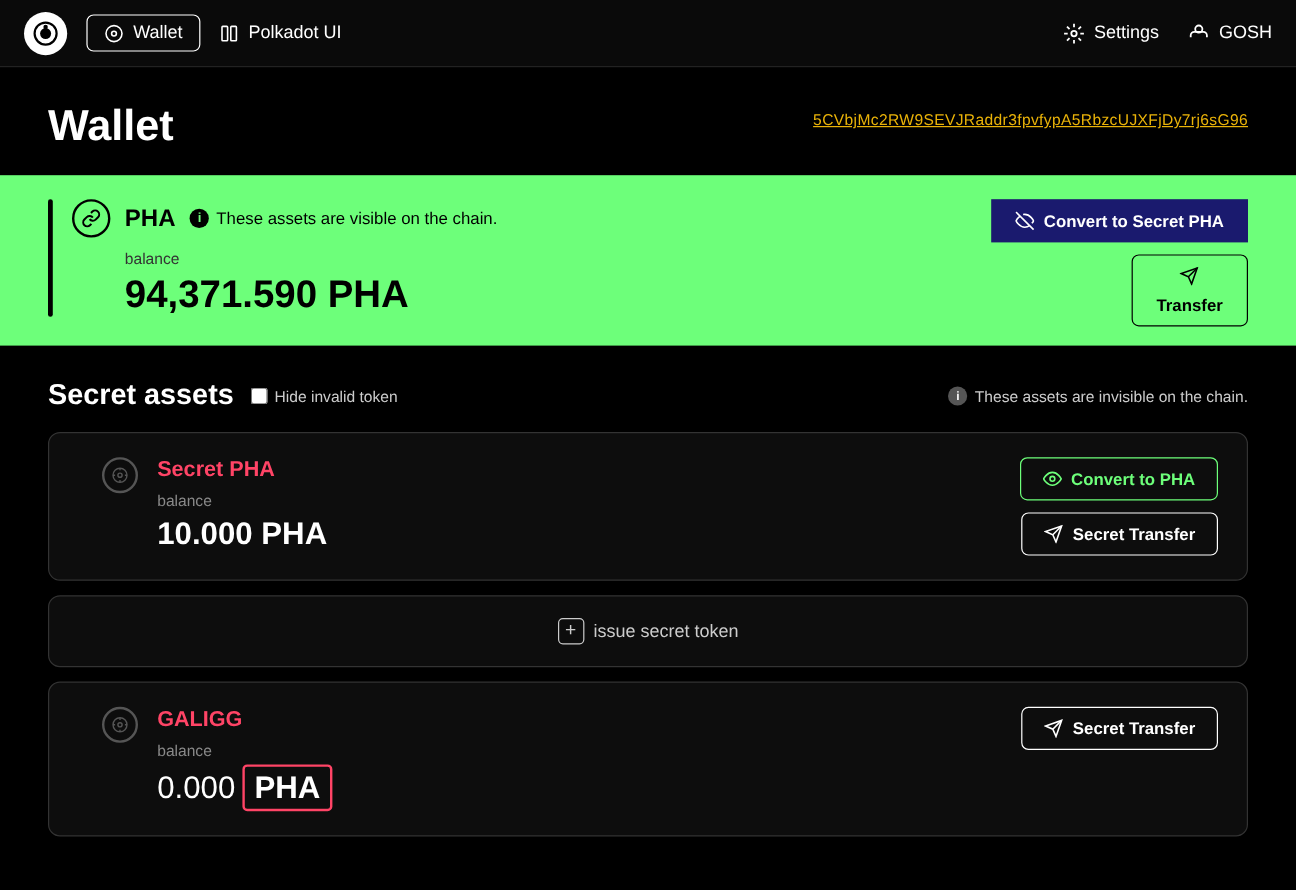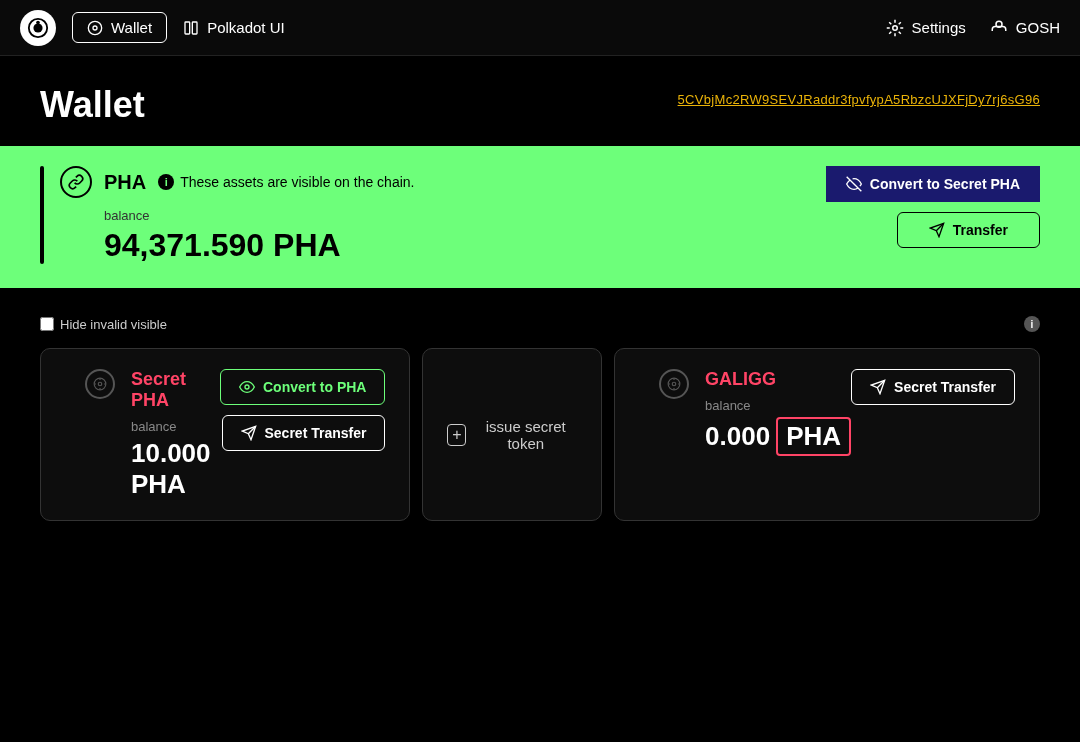--- a/index.html
+++ b/index.html
@@ -154,26 +154,27 @@
       font-weight: 600;
       cursor: pointer;
       display: flex; align-items: center; gap: 8px;
       white-space: nowrap;
     }
     .btn-transfer {
       background: transparent;
       color: #000;
       border: 1.5px solid #000;
       border-radius: 6px;
-      padding: 9px 31px;
+      padding: 9px 20px;
       font-size: 14px;
       font-weight: 600;
       cursor: pointer;
       display: flex; align-items: center; gap: 8px;
       white-space: nowrap;
+      flex-direction: column;
     }
 
     
     .secret-header {
       padding: 28px 40px 16px;
       display: flex;
       align-items: center;
       gap: 14px;
     }
     .secret-title {
@@ -205,21 +206,21 @@
       display: flex; align-items: center; justify-content: center;
       font-size: 10px;
       font-weight: 700;
       flex-shrink: 0;
     }
 
     
     .asset-cards {
       padding: 0 40px;
       display: flex;
-      flex-direction: row;
+      flex-direction: column;
       gap: 12px;
       justify-content: space-between;
     }
     .asset-card {
       border: 1px solid #333;
       border-radius: 10px;
       padding: 20px 24px;
       background: #0d0d0d;
       position: relative;
       display: flex;
@@ -433,26 +434,28 @@
       <svg width="16" height="16" viewBox="0 0 24 24" fill="none" stroke="currentColor" stroke-width="2">
         <line x1="22" y1="2" x2="11" y2="13"></line>
         <polygon points="22 2 15 22 11 13 2 9 22 2"></polygon>
       </svg>
       <span>Transfer</span>
     </button>
   </div>
 </div>
 
 <div class="secret-header">
+  <h2 class="secret-title">Secret assets</h2>
   <label class="hide-invalid">
     <input type="checkbox" style="">
-    <span>Hide invalid visible</span>
+    <span>Hide invalid token</span>
   </label>
   <div class="chain-info">
     <div class="info-icon-dark">i</div>
+    <span>These assets are invisible on the chain.</span>
   </div>
 </div>
 
 <div class="asset-cards">
 
   <div class="asset-card">
     <div class="asset-left-border"></div>
     <div class="asset-icon-col">
       <div class="target-icon">
         <svg width="14" height="14" viewBox="0 0 24 24" fill="none" stroke="currentColor" stroke-width="2">
@@ -506,21 +509,21 @@
           <line x1="12" y1="19" x2="12" y2="22"></line>
           <line x1="2" y1="12" x2="5" y2="12"></line>
           <line x1="19" y1="12" x2="22" y2="12"></line>
         </svg>
       </div>
     </div>
     <div class="asset-body">
       <div class="asset-name">GALIGG</div>
       <div class="asset-balance-label">balance</div>
       <div style="display: flex; align-items: baseline; gap: 6px;">
-        <span class="asset-balance-value" style="font-size: 26px; font-weight: 700; color: #fff;">0.000</span>
+        <span class="asset-balance-value" style="font-size: 26px; font-weight: 400; color: #fff;">0.000</span>
         <span class="asset-balance-value outlined">PHA</span>
       </div>
     </div>
     <div class="asset-actions">
       <button class="btn-secret-transfer">
         <svg width="16" height="16" viewBox="0 0 24 24" fill="none" stroke="currentColor" stroke-width="2">
           <line x1="22" y1="2" x2="11" y2="13"></line>
           <polygon points="22 2 15 22 11 13 2 9 22 2"></polygon>
         </svg>
         <span>Secret Transfer</span>

